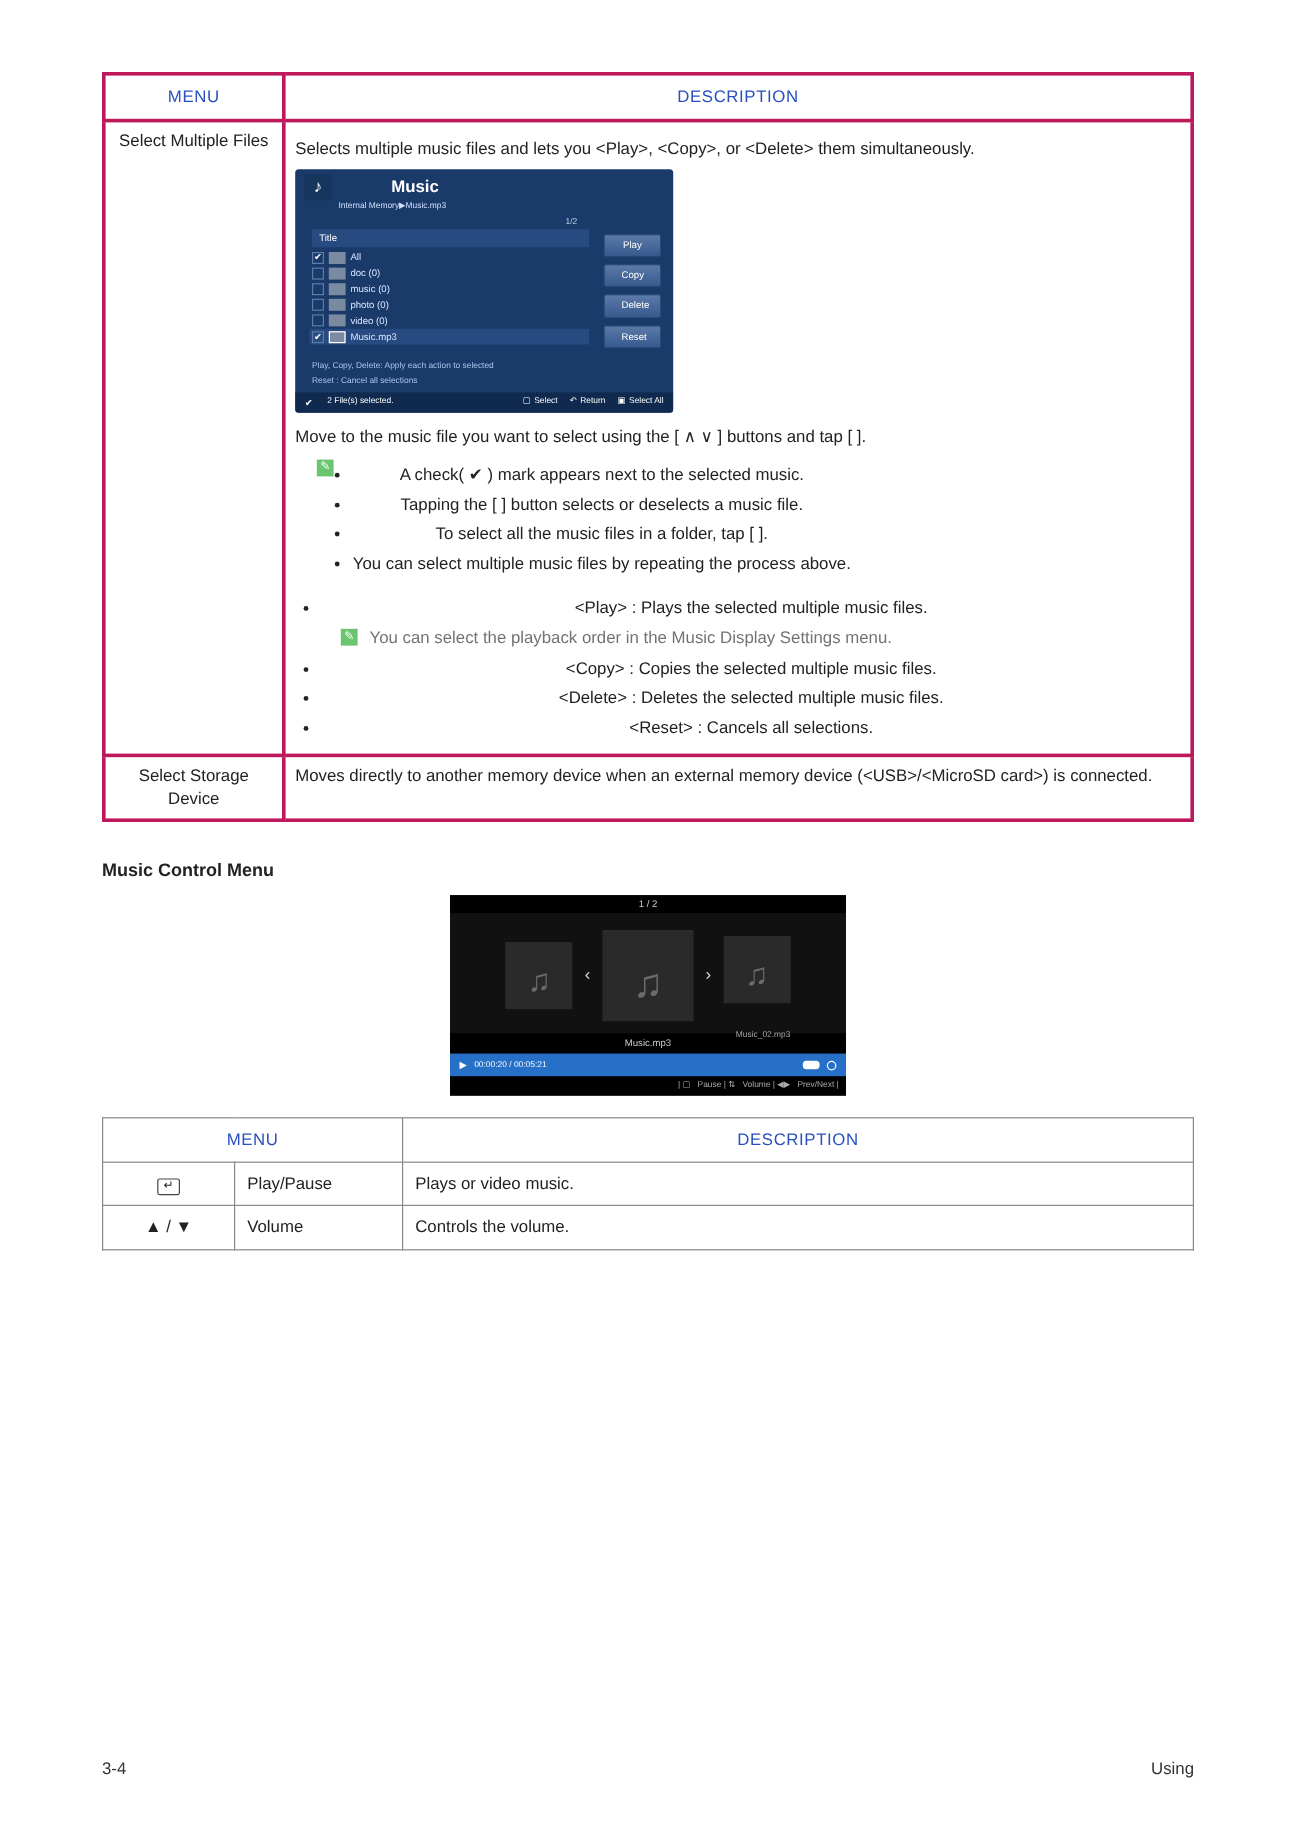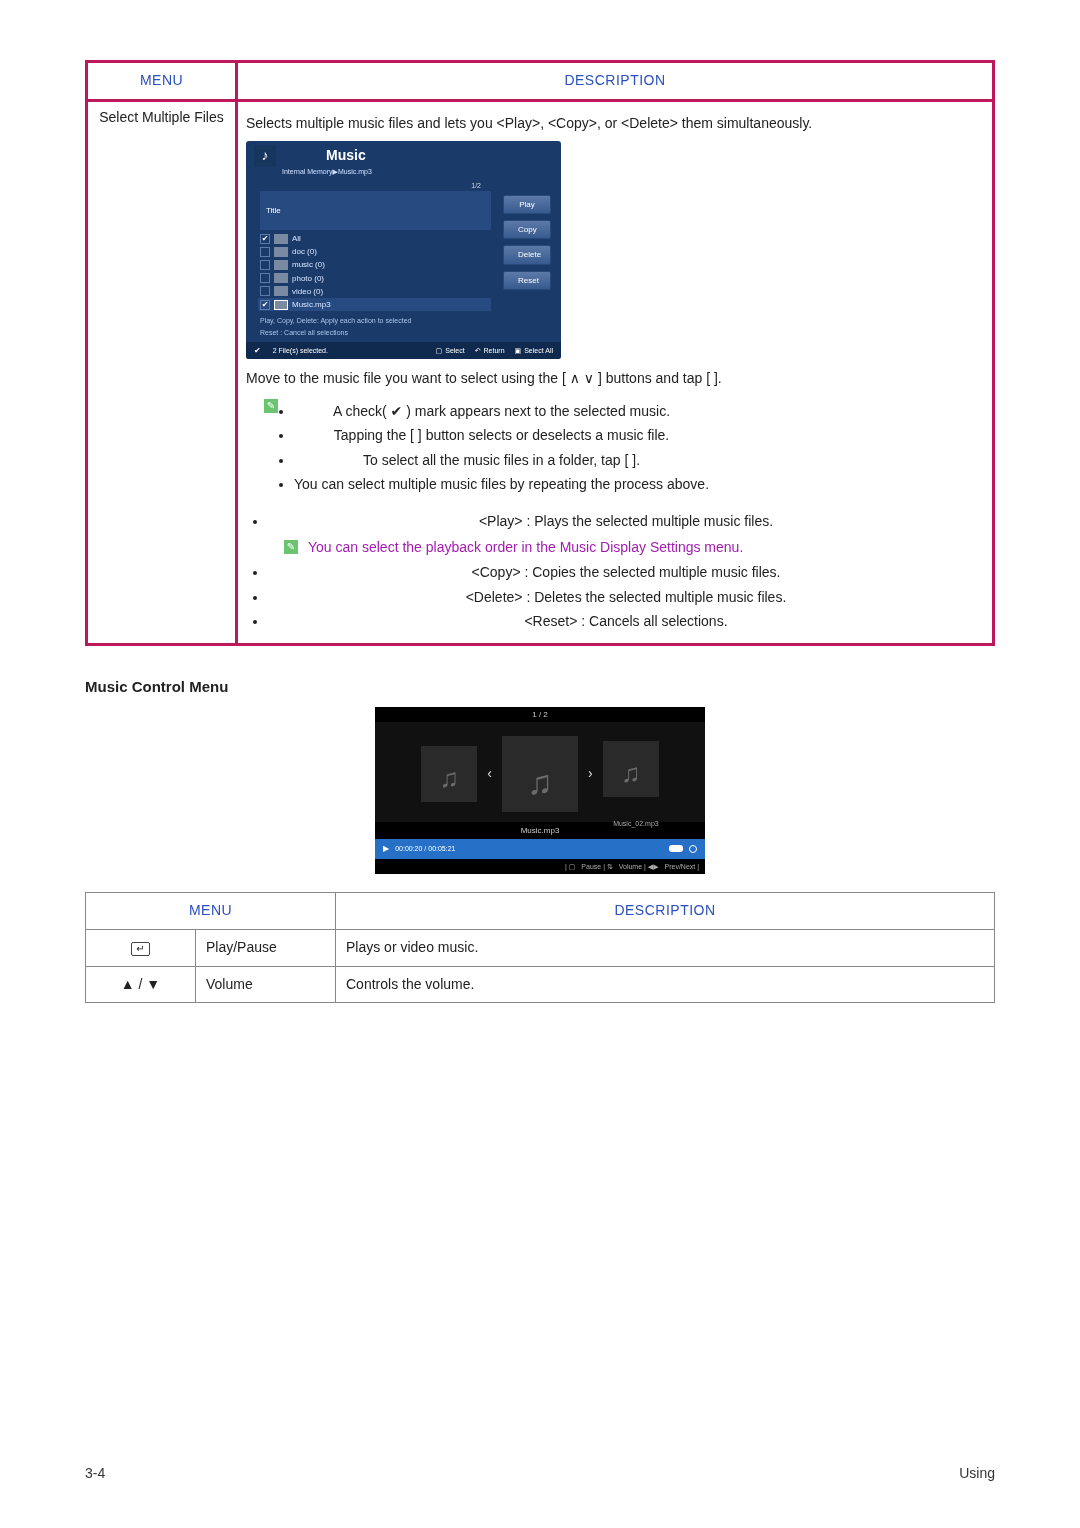--- a/index.html
+++ b/index.html
@@ -53,21 +53,21 @@
   .music-note-icon {
     width: 22px; height: 22px; background: #16365e;
     display: flex; align-items: center; justify-content: center;
     margin-right: 6px; font-size: 14px;
   }
   .music-title { font-size: 14px; font-weight: bold; margin-left: 44px; }
   .music-path { font-size: 7px; padding-left: 36px; color: #cfe0ff; margin-top: -2px; }
   .music-body { display: flex; padding: 4px 10px 4px 14px; }
   .music-list { flex: 1; }
   .pager { text-align: right; font-size: 7px; color: #cde; padding-right: 10px; }
-  .music-list-hdr { background: #274a80; padding: 14px 6px; font-size: 8px; border-radius: 1px; margin-bottom: 2px; }
+  .music-list-hdr { background: #274a80; padding: 2px 6px; font-size: 8px; border-radius: 1px; margin-bottom: 2px; }
   .music-item { display: flex; align-items: center; padding: 1px 0; }
   .music-check { width: 10px; height: 10px; border: 1px solid #5b7bab; margin-right: 4px; display: inline-flex; align-items: center; justify-content: center; font-size: 8px; }
   .music-check.checked::after { content: "✔"; color: #fff; font-size: 8px; }
   .music-thumb { width: 14px; height: 10px; background: #7a8aa0; margin-right: 4px; }
   .music-fname { color: #d8e6ff; font-size: 8px; }
   .music-item.sel .music-thumb { border: 1px solid #fff; }
   .music-item.sel { background: #274a80; padding-left:2px;margin-left:-2px;border-radius:1px;}
   .music-btns { width: 48px; margin-left: 12px; margin-top: 14px; }
   .music-btn {
     background: linear-gradient(#5c7aa8,#375a8e);
@@ -87,21 +87,21 @@
   .note-row { display: flex; align-items: flex-start; margin-left: 18px; }
   .note-icon {
     width: 14px; height: 14px; background: #6bc470; display:inline-flex;
     align-items:center;justify-content:center;color:#fff;font-size:10px;
     margin-right: 10px; margin-top: 2px; flex-shrink:0;
   }
   ul.bullets { list-style: disc; margin-left: 22px; text-align: center; }
   ul.bullets.inner { margin-left: 28px; }
   ul.bullets li { margin: 5px 0; }
   .inline-icon { display:inline-block; border:1px solid #444;border-radius:2px;padding:0px 4px;font-size:10px;line-height:1.2;}
-  .note-green { color: #a21caf; }
+  .note-green { color: #737373; }
 
   h3.section { font-size: 15px; font-weight: bold; margin: 24px 0 10px 0; }
 
   
   .player {
     width: 330px;
     margin: 0 auto 18px auto;
     background: #111;
     color: #eee;
     font-size: 8px;
@@ -246,20 +246,24 @@
           <span class="note-icon">✎</span>
           <span class="note-green">You can select the playback order in the Music Display Settings menu.</span>
         </div>
         <ul class="bullets">
           <li>&lt;Copy&gt; : Copies the selected multiple music files.</li>
           <li>&lt;Delete&gt; : Deletes the selected multiple music files.</li>
           <li>&lt;Reset&gt; : Cancels all selections.</li>
         </ul>
       </td>
     </tr>
+    <tr>
+      <td class="menu-cell">Select Storage Device</td>
+      <td>Moves directly to another memory device when an external memory device (&lt;USB&gt;/&lt;MicroSD card&gt;) is connected.</td>
+    </tr>
   </tbody>
 </table>
 
 <h3 class="section">Music Control Menu</h3>
 
 <div class="player">
   <div class="player-top">1 / 2</div>
   <div class="album-row">
     <div class="album">
         <span class="album-note">♫</span>

